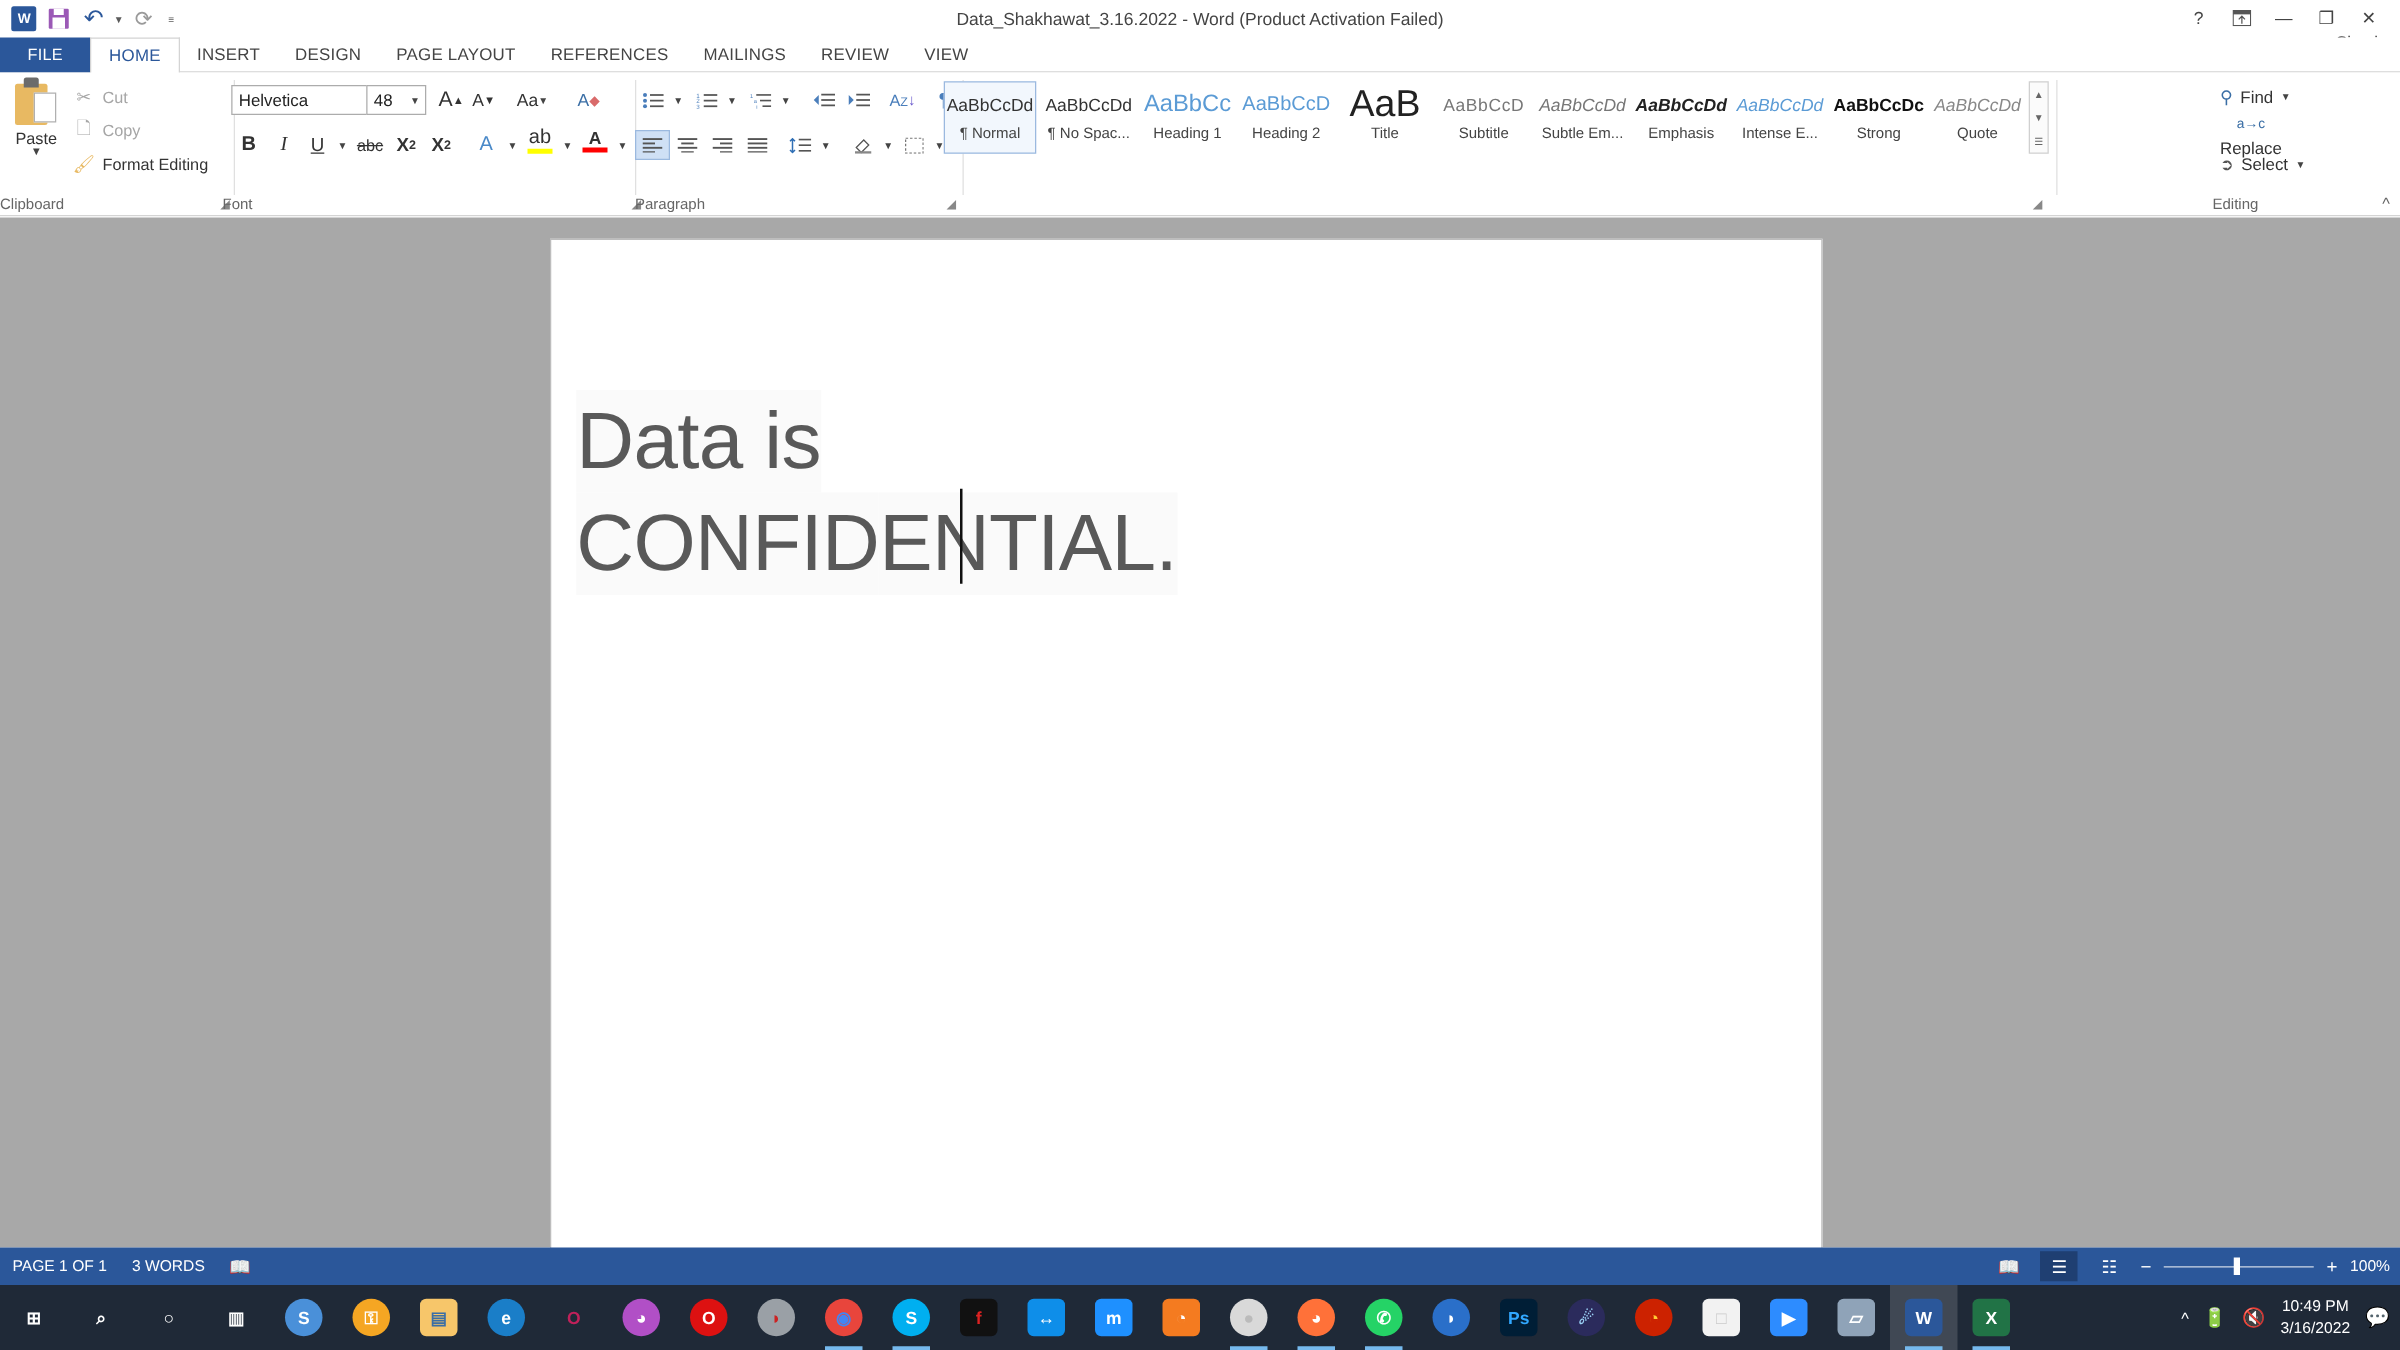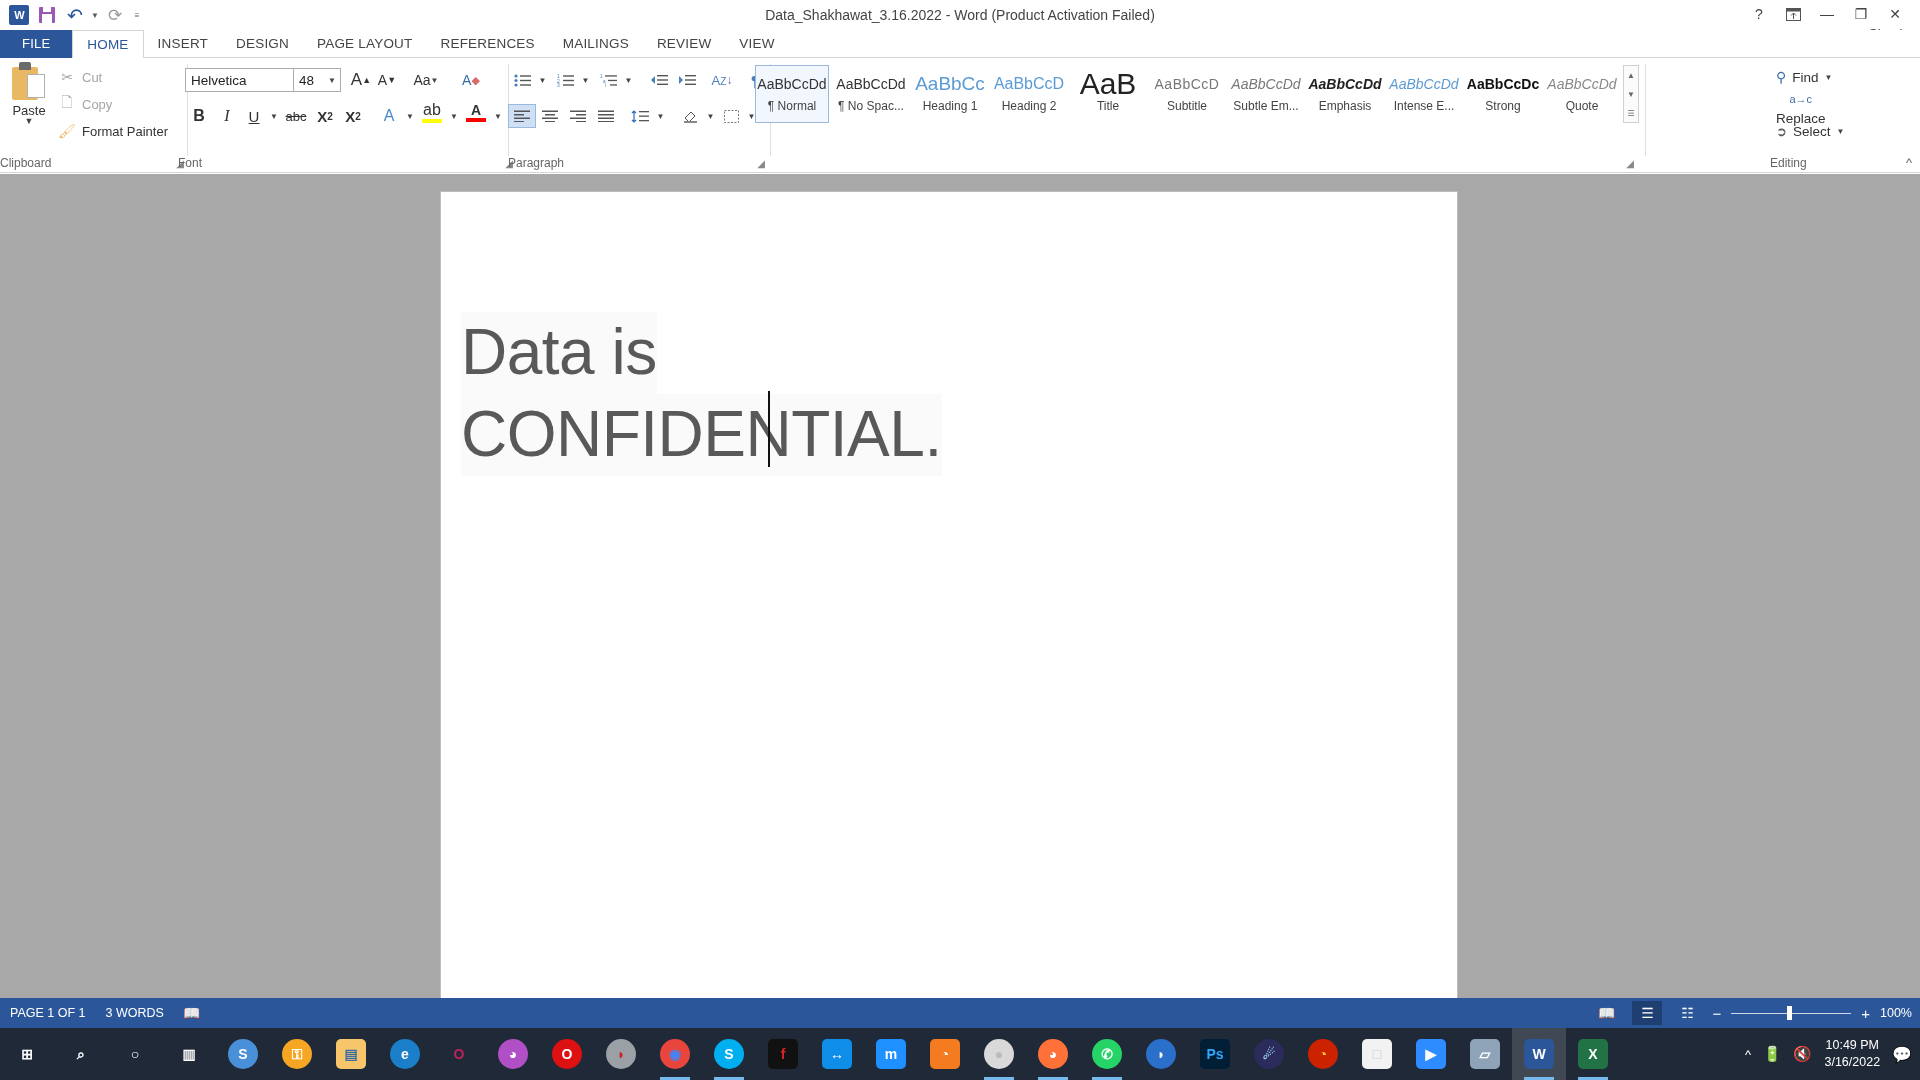--- a/index.html
+++ b/index.html
@@ -240,21 +240,21 @@
       <div class="clip-item" style="top:8px; color:#a6a6a6;">
         <span class="clip-ico-sm">✂</span>
         <span>Cut</span>
       </div>
       <div class="clip-item" style="top:35px; color:#a6a6a6;">
         <span class="clip-ico-sm">🗋</span>
         <span>Copy</span>
       </div>
       <div class="clip-item" style="top:62px; color:#333;">
         <span class="clip-ico-sm" style="color:#e8b962;">🖌</span>
-        <span>Format Painter</span>
+        <span>Format Editing</span>
       </div>
       <div class="group-label">Clipboard</div>
       <div class="dlg-launch">◢</div>
       <div class="group-sep" style="right:0;"></div>
     </div>
 
     <div class="group" style="left:188px; width:553px;">
       <div class="fontbox" style="left:-3px; top:10px; width:131px;">
         <span>Helvetica</span>
         <span class="fcar">▼</span>

